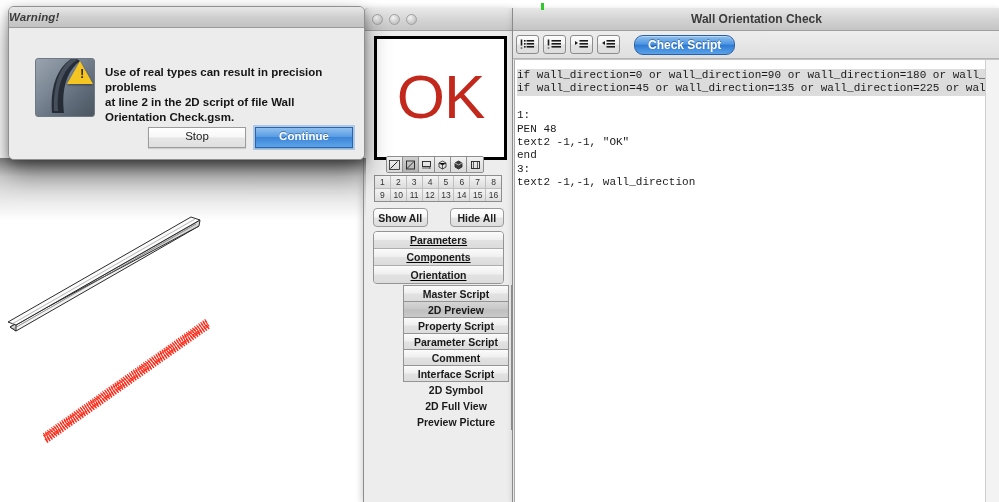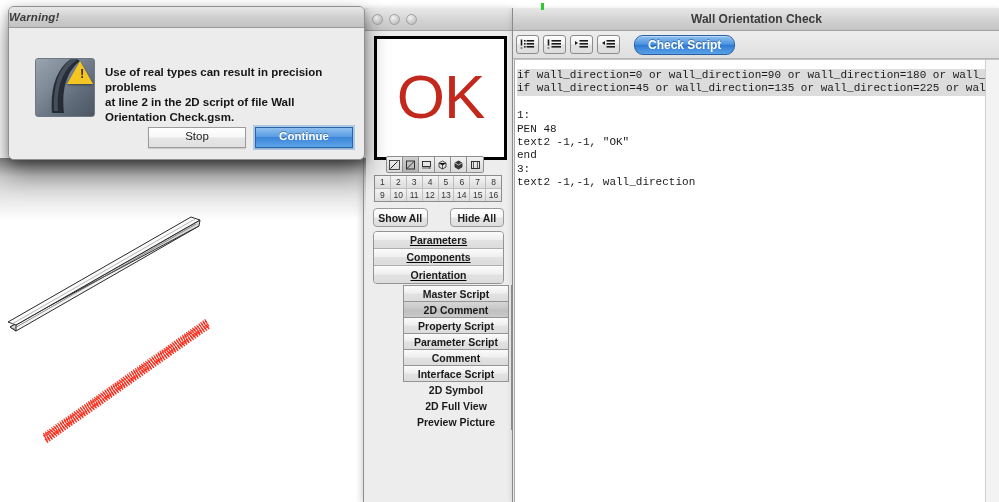--- a/index.html
+++ b/index.html
@@ -551,21 +551,21 @@
     </div>
 
     <div id="script-list">
         <div class="script-row">
           <div class="script-label">Master Script</div>
           <div class="win-icon-wrap">
             <div class="win-icon"></div>
           </div>
         </div>
         <div class="script-row selected">
-          <div class="script-label">2D Comment</div>
+          <div class="script-label">2D Preview</div>
           <div class="win-icon-wrap">
             <div class="win-icon"></div>
           </div>
         </div>
         <div class="script-row">
           <div class="script-label">Property Script</div>
           <div class="win-icon-wrap">
             <div class="win-icon"></div>
           </div>
         </div>

